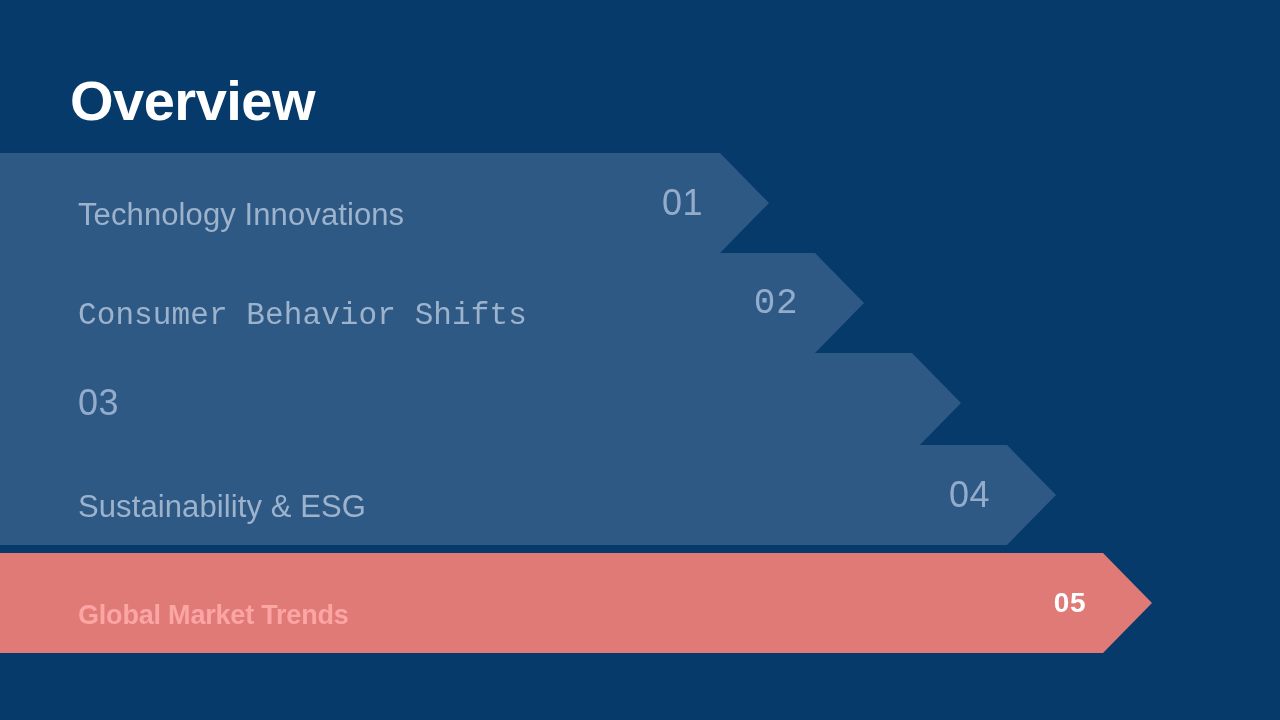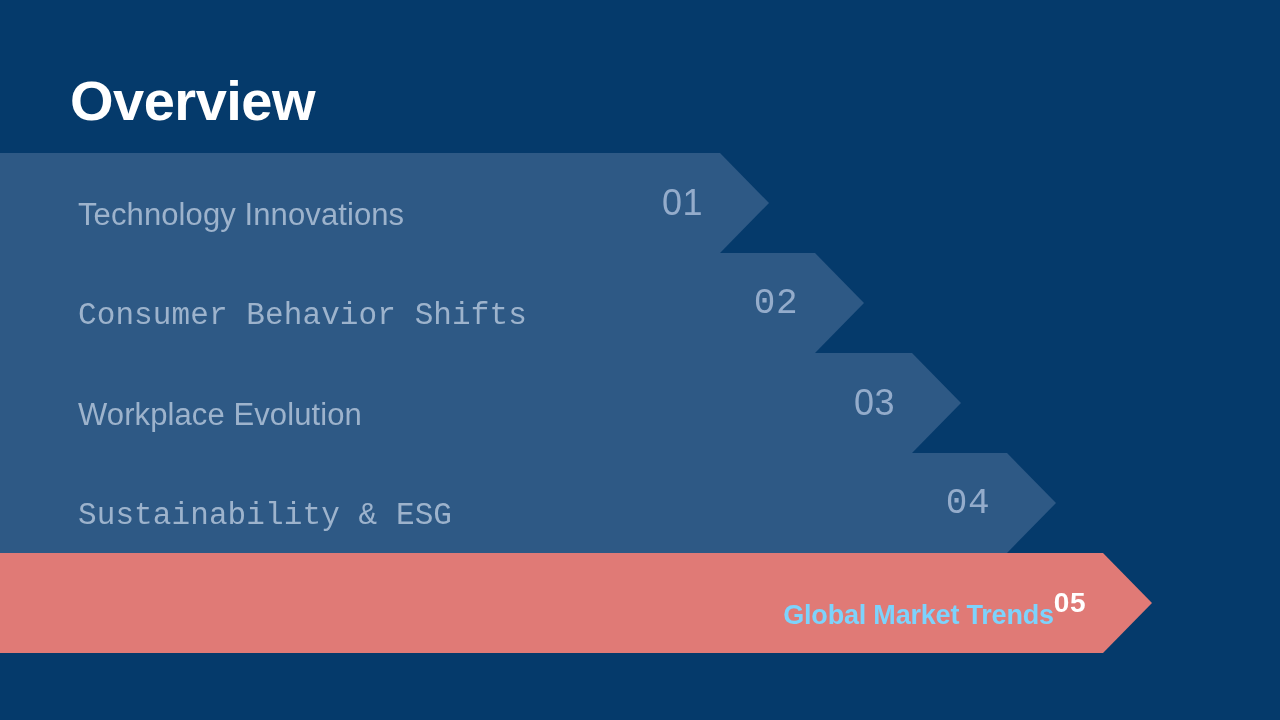--- a/index.html
+++ b/index.html
@@ -48,21 +48,21 @@
     height: 100px;
     display: flex;
     align-items: center;
     box-sizing: border-box;
     padding-left: 78px;
     padding-right: 66px;
   }
   .chevron-row.step-1 { top: 0px;   width: 769px;  }
   .chevron-row.step-2 { top: 100px; width: 864px; font-family: Liberation Mono, monospace;  }
   .chevron-row.step-3 { top: 200px; width: 961px;  }
-  .chevron-row.step-4 { top: 300px; width: 1056px; font-family: Liberation Mono, monospace; }
+  .chevron-row.step-4 { top: 292px; width: 1056px; }
   .chevron-row.step-5 { top: 400px; width: 1152px; }
 
   .chevron-shape {
     position: absolute;
     left: 0;
     top: 0;
     width: 100%;
     height: 100%;
     -webkit-clip-path: polygon(0 0, calc(100% - 49px) 0, 100% 50%, calc(100% - 49px) 100%, 0 100%);
     clip-path: polygon(0 0, calc(100% - 49px) 0, 100% 50%, calc(100% - 49px) 100%, 0 100%);
@@ -77,25 +77,24 @@
     z-index: 2;
     flex: 1 1 auto;
     font-size: 31px;
     font-weight: normal;
     color: #9db3cc;
     letter-spacing: 0.1px;
     white-space: nowrap;
     margin-top: 24px;
   }
   .chevron-row.active .chevron-label {
-    color: #7dd3fc;
+    color: #fca5a5;
     font-weight: bold;
     font-size: 27px;
     letter-spacing: -0.2px;
-    text-align: right;
   }
 
   .chevron-number {
     position: relative;
     z-index: 2;
     flex: 0 0 auto;
     font-size: 36px;
     font-weight: normal;
     color: #94accb;
     letter-spacing: 0.5px;
@@ -122,21 +121,20 @@
     </div>
 
     <div class="chevron-row step-2">
       <div class="chevron-shape"></div>
       <span class="chevron-label">Consumer Behavior Shifts</span>
       <span class="chevron-number">02</span>
     </div>
 
     <div class="chevron-row step-3">
       <div class="chevron-shape"></div>
-      <span class="chevron-label">Workplace Evolution</span>
       <span class="chevron-number">03</span>
     </div>
 
     <div class="chevron-row step-4">
       <div class="chevron-shape"></div>
       <span class="chevron-label">Sustainability &amp; ESG</span>
       <span class="chevron-number">04</span>
     </div>
 
     <div class="chevron-row step-5 active">

